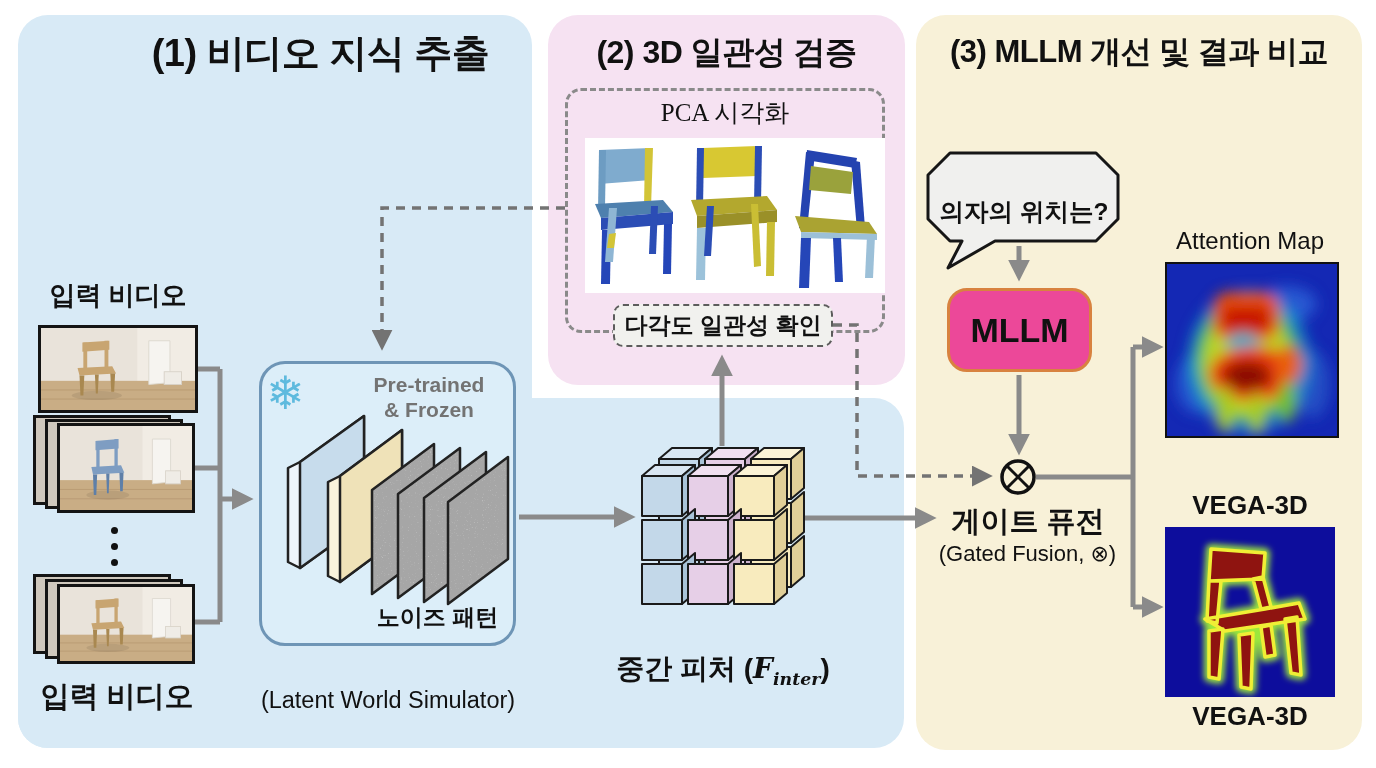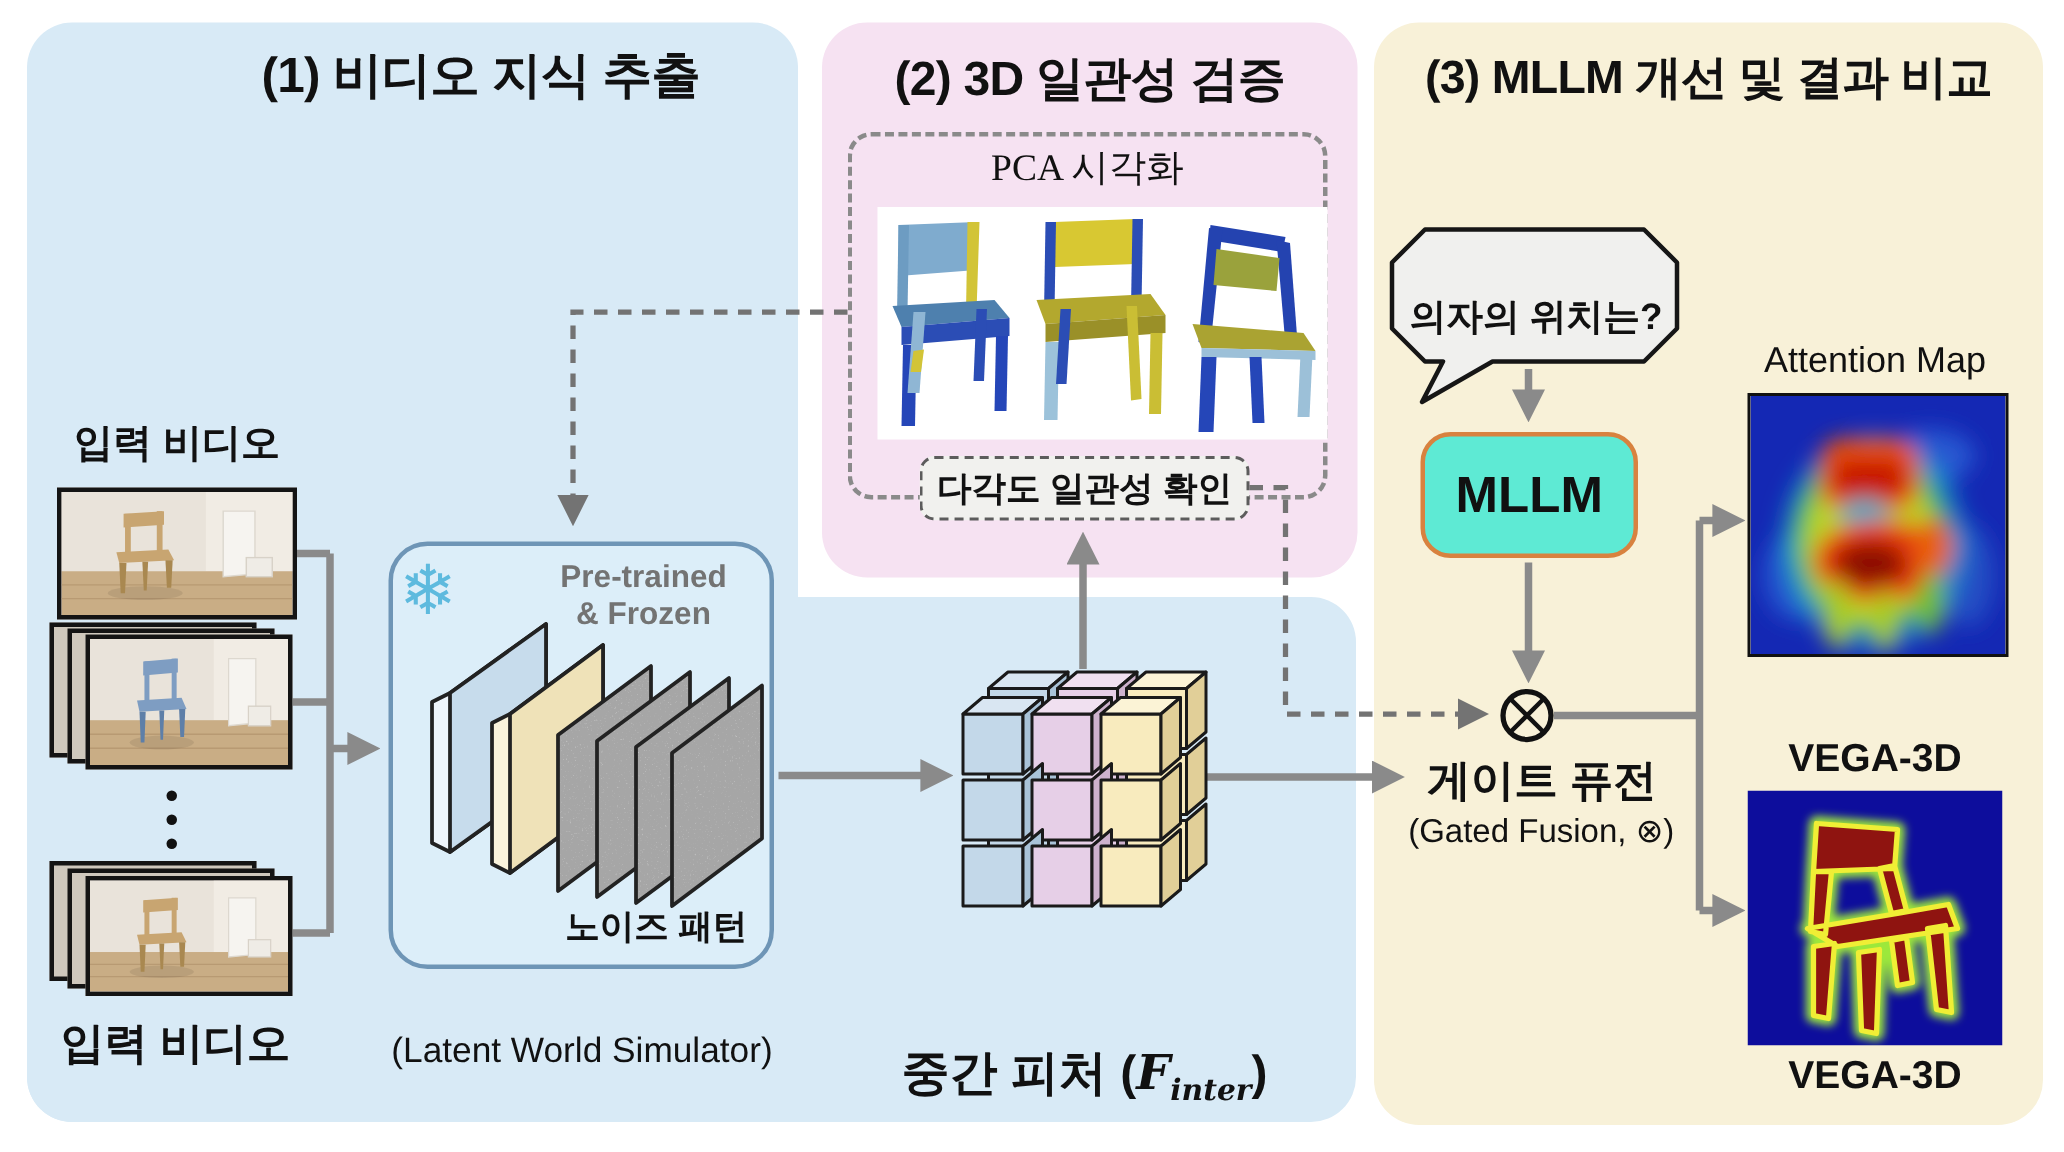--- a/index.html
+++ b/index.html
@@ -14,40 +14,40 @@
   .b{font-weight:800;}
   .sb{font-weight:600;}
   .frame{position:absolute;border:3px solid #141414;box-sizing:border-box;background:#e9e3da;z-index:5;}
   .backframe{position:absolute;border:3px solid #141414;box-sizing:border-box;background:#cfc8bd;z-index:4;}
   .dot{position:absolute;width:7px;height:7px;border-radius:50%;background:#111;z-index:6;}
   .diffbox{position:absolute;background:#dceef9;border:3px solid #6e95b6;border-radius:26px;box-sizing:border-box;z-index:5;}
   .dashedbox{position:absolute;border:3px dashed #8a8a8a;border-radius:16px;box-sizing:border-box;z-index:5;}
   .whitebox{position:absolute;background:#ffffff;z-index:5;}
   .consistbox{position:absolute;background:#f1f1ee;border:2.5px dashed #5c5c5c;border-radius:10px;
               box-sizing:border-box;z-index:7;display:flex;align-items:center;justify-content:center;}
-  .mllm{position:absolute;background:#5eead4;border:3px solid #d8823f;border-radius:20px;box-sizing:border-box;
+  .mllm{position:absolute;background:#ec4899;border:3px solid #d8823f;border-radius:20px;box-sizing:border-box;
         display:flex;align-items:center;justify-content:center;font-weight:800;font-size:34px;z-index:6;}
   .img{position:absolute;z-index:6;}
   .svgfull{position:absolute;left:0;top:0;z-index:3;}
   .snow{position:absolute;font-size:46px;color:#5ebade;z-index:6;line-height:1;}
   .pretr{position:absolute;text-align:center;color:#737373;font-weight:600;font-size:21px;line-height:1.2;z-index:6;}
   .ital{font-family:"DejaVu Serif","Liberation Serif",serif;font-style:italic;font-weight:700;}
   sub{font-size:0.62em;}
 </style>
 </head>
 <body>
 
 <div class="canvas">
 
   <div class="panel p-blue" style="left:18px;top:15px;width:514px;height:733px;"></div>
   <div class="panel p-blue" style="left:18px;top:398px;width:886px;height:350px;"></div>
   <div class="panel p-pink" style="left:548px;top:15px;width:357px;height:370px;"></div>
   <div class="panel p-yellow" style="left:916px;top:15px;width:446px;height:735px;"></div>
 
-  <div class="sec-title" style="left:18px;top:28px;width:605px;font-size:33px;">(1) 비디오 지식 추출</div>
+  <div class="sec-title" style="left:18px;top:28px;width:605px;font-size:38px;">(1) 비디오 지식 추출</div>
   <div class="sec-title" style="left:548px;top:31px;width:357px;font-size:32px;">(2) 3D 일관성 검증</div>
   <div class="sec-title" style="left:916px;top:31px;width:446px;font-size:31px;">(3) MLLM 개선 및 결과 비교</div>
 
   <svg class="svgfull" width="1376" height="768" viewBox="0 0 1376 768">
     <defs>
       <marker id="ah" viewBox="0 0 10 10" refX="2" refY="5" markerWidth="4.4" markerHeight="4.4" orient="auto">
           <path d="M0 0 L10 5 L0 10 Z" fill="#8a8a8a"></path>
         </marker>
       <marker id="ahd" viewBox="0 0 10 10" refX="2" refY="5" markerWidth="6" markerHeight="6" orient="auto">
           <path d="M0 0 L10 5 L0 10 Z" fill="#737373"></path>
@@ -287,21 +287,21 @@
             <polygon points="90,120 103,109 103,149 90,160" fill="#cdb2cd"></polygon>
           </g>
         <g>
             <rect x="96" y="120" width="40" height="40" fill="#f8ebbe"></rect>
             <polygon points="136,120 149,109 149,149 136,160" fill="#e1cf98"></polygon>
           </g>
       </g>
     </g>
   </svg>
 
-  <div class="lbl b" style="left:583px;top:653px;width:280px;font-size:32px;margin-top:44px;">
+  <div class="lbl b" style="left:583px;top:653px;width:280px;font-size:28px;">
     <span>중간 피처 (</span><span class="ital">F</span><sub class="ital">inter</sub><span>)</span>
   </div>
 
   <div class="dashedbox" style="left:565px;top:88px;width:320px;height:245px;"></div>
   <div class="lbl sb" style="left:625px;top:99px;width:200px;font-size:25px;font-weight:500;font-family:Liberation Serif, serif;">PCA 시각화</div>
 
   <div class="whitebox" style="left:585px;top:138px;width:300px;height:155px;">
     <svg width="300" height="155" viewBox="0 0 300 155">
 
       <g>

